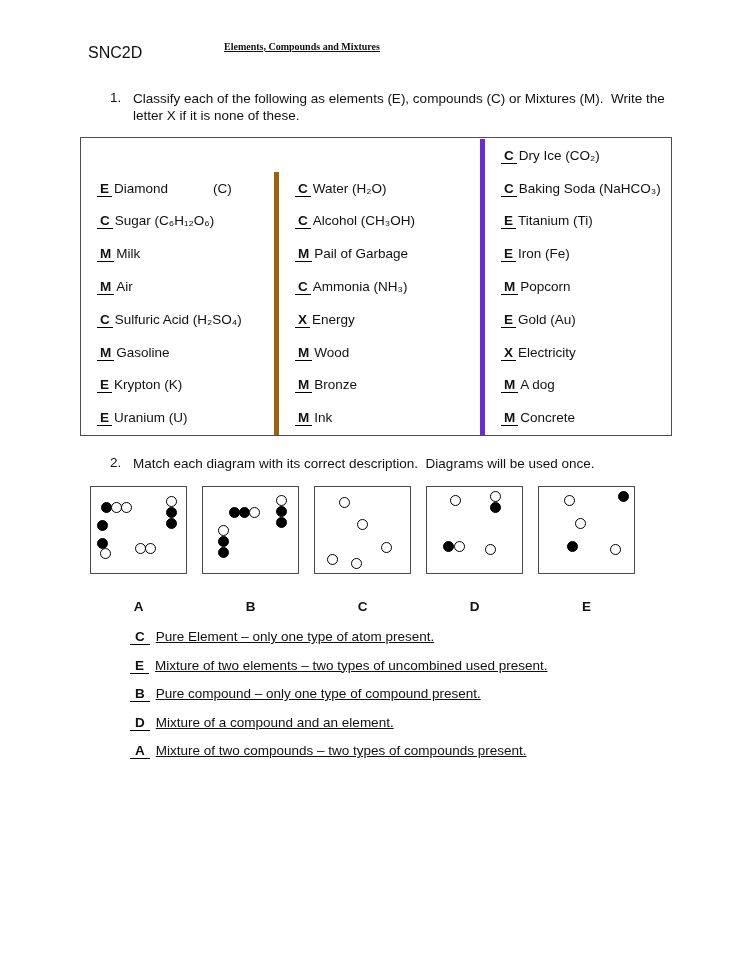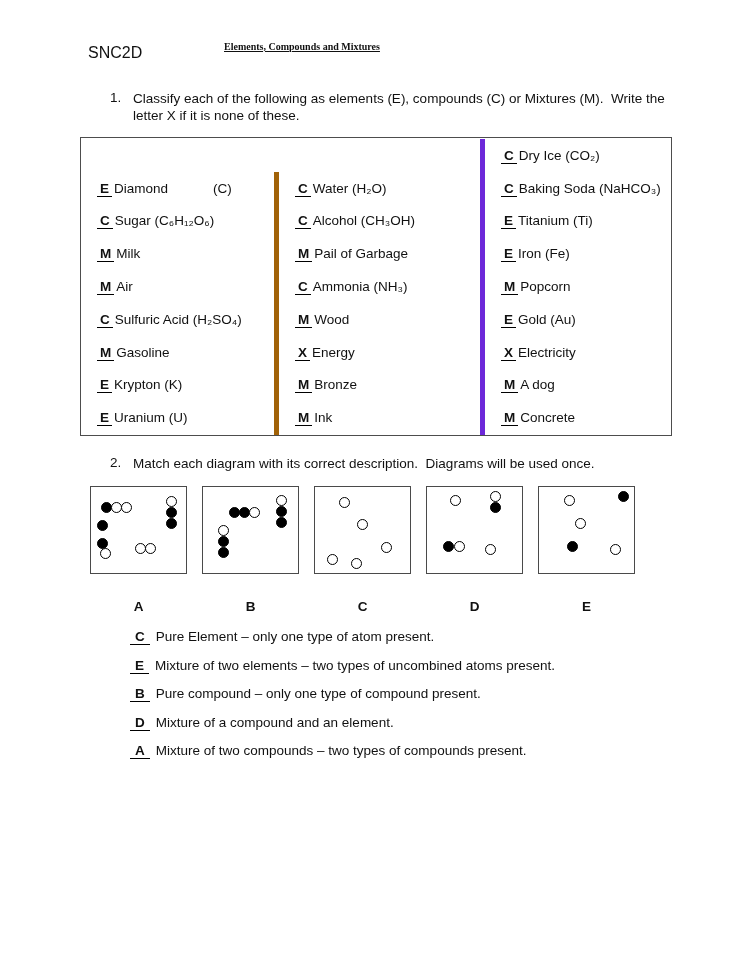--- a/index.html
+++ b/index.html
@@ -36,21 +36,21 @@
   
   .drow{position:absolute;left:90px;top:486px;display:flex;gap:15px;}
   .dbox{width:97px;height:88px;border:1px solid #4a4a4a;background:#fff;position:relative;box-sizing:border-box;}
   .atom{position:absolute;width:11px;height:11px;border-radius:50%;border:1px solid #000;box-sizing:border-box;}
   .atom.filled{background:#000;}
   .atom.open{background:#fff;}
   .lrow{position:absolute;left:90px;top:599px;display:flex;gap:15px;}
   .dlabel{width:97px;text-align:center;font-weight:700;}
   
   .stmts{position:absolute;left:130px;top:629px;width:540px;}
-  .stmt{margin-bottom:12.5px;line-height:15.5px;white-space:nowrap;}
+  .stmt{margin-bottom:12.5px;line-height:15.5px;white-space:nowrap;text-decoration:underline;}
   .sans{
     display:inline-block;font-weight:700;border-bottom:1px solid #000;
     padding:0 5px;line-height:14px;
   }
   .stext{margin-left:6px;}
 </style>
 </head>
 <body>
 
 <div class="page">
@@ -70,22 +70,22 @@
         <div class="cell"><span class="ans">C</span><span class="lbl">Sulfuric Acid (H₂SO₄)</span></div>
         <div class="cell"><span class="ans">M</span><span class="lbl">Gasoline</span></div>
         <div class="cell"><span class="ans">E</span><span class="lbl">Krypton (K)</span></div>
         <div class="cell"><span class="ans">E</span><span class="lbl">Uranium (U)</span></div>
       </div>
     <div class="tcol c1">
         <div class="cell"><span class="ans">C</span><span class="lbl">Water (H₂O)</span></div>
         <div class="cell"><span class="ans">C</span><span class="lbl">Alcohol (CH₃OH)</span></div>
         <div class="cell"><span class="ans">M</span><span class="lbl">Pail of Garbage</span></div>
         <div class="cell"><span class="ans">C</span><span class="lbl">Ammonia (NH₃)</span></div>
+        <div class="cell"><span class="ans">X</span><span class="lbl">Energy</span></div>
         <div class="cell"><span class="ans">M</span><span class="lbl">Wood</span></div>
-        <div class="cell"><span class="ans">X</span><span class="lbl">Energy</span></div>
         <div class="cell"><span class="ans">M</span><span class="lbl">Bronze</span></div>
         <div class="cell"><span class="ans">M</span><span class="lbl">Ink</span></div>
       </div>
     <div class="tcol c2">
         <div class="cell"><span class="ans">C</span><span class="lbl">Dry Ice (CO₂)</span></div>
         <div class="cell"><span class="ans">C</span><span class="lbl">Baking Soda (NaHCO₃)</span></div>
         <div class="cell"><span class="ans">E</span><span class="lbl">Titanium (Ti)</span></div>
         <div class="cell"><span class="ans">E</span><span class="lbl">Iron (Fe)</span></div>
         <div class="cell"><span class="ans">M</span><span class="lbl">Popcorn</span></div>
         <div class="cell"><span class="ans">E</span><span class="lbl">Gold (Au)</span></div>
@@ -149,19 +149,19 @@
   <div class="lrow">
       <div class="dlabel">A</div>
       <div class="dlabel">B</div>
       <div class="dlabel">C</div>
       <div class="dlabel">D</div>
       <div class="dlabel">E</div>
     </div>
 
   <div class="stmts">
       <div class="stmt"><span class="sans">C</span><span class="stext">Pure Element – only one type of atom present.</span></div>
-      <div class="stmt"><span class="sans">E</span><span class="stext">Mixture of two elements – two types of uncombined atoms present.</span></div>
+      <div class="stmt"><span class="sans">E</span><span class="stext">Mixture of two elements – two types of uncombined used present.</span></div>
       <div class="stmt"><span class="sans">B</span><span class="stext">Pure compound – only one type of compound present.</span></div>
       <div class="stmt"><span class="sans">D</span><span class="stext">Mixture of a compound and an element.</span></div>
       <div class="stmt"><span class="sans">A</span><span class="stext">Mixture of two compounds – two types of compounds present.</span></div>
     </div>
 
 </div>
 
 </body></html>

